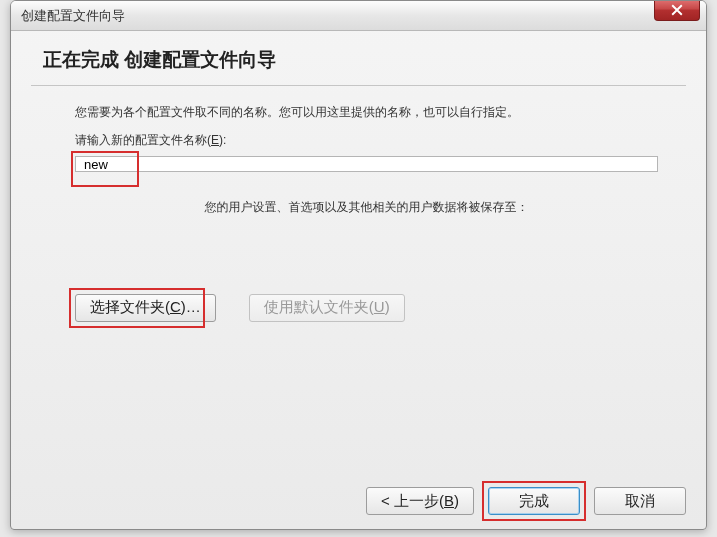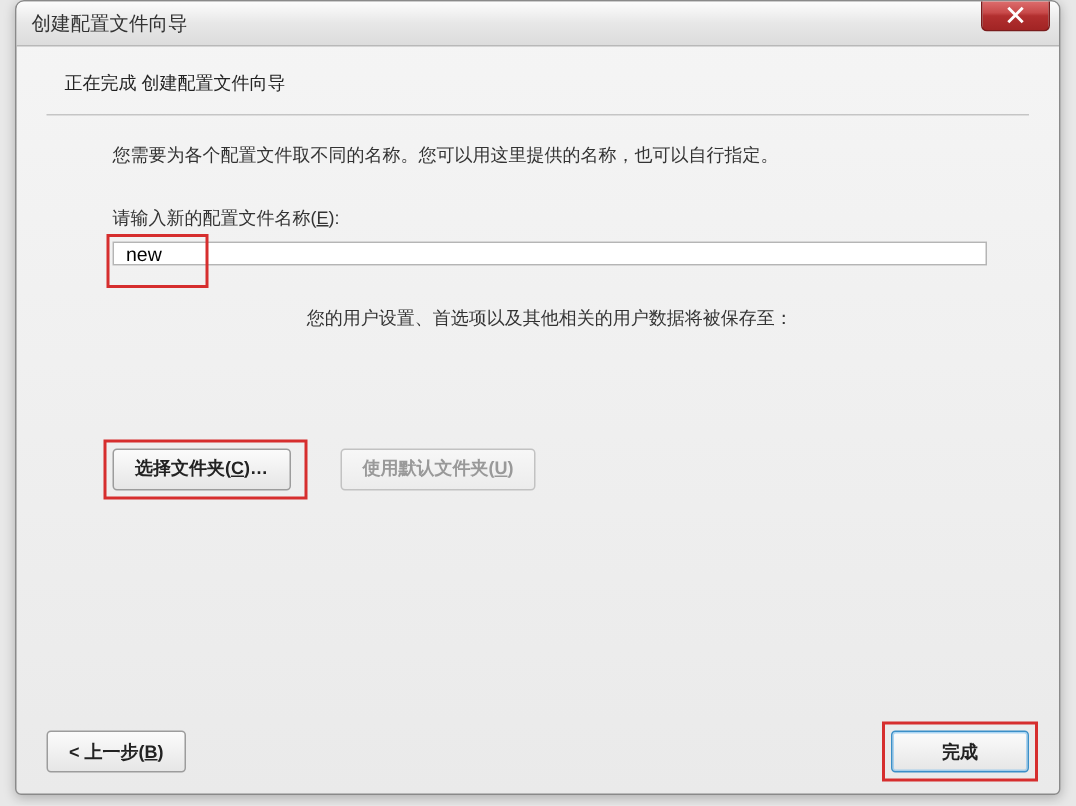--- a/index.html
+++ b/index.html
@@ -52,33 +52,33 @@
       cursor: pointer;
     }
     .close-btn svg { width: 12px; height: 12px; }
     .content {
       padding: 16px 20px 14px 20px;
       height: calc(100% - 30px);
       display: flex;
       flex-direction: column;
     }
     .heading {
-      font-size: 12px;
-      font-weight: normal;
+      font-size: 19px;
+      font-weight: bold;
       color: #222;
       padding: 0 0 12px 12px;
       border-bottom: 1px solid #c5c5c5;
     }
     .body {
       padding: 16px 28px 0 44px;
       flex: 1;
       color: #333;
       line-height: 1.7;
     }
-    .intro { margin-bottom: 22px; }
+    .intro { margin-bottom: 8px; }
     .label { margin-bottom: 4px; }
     .input-wrap {
       position: relative;
       margin-bottom: 22px;
     }
     .text-input {
       width: 100%;
       height: 16px;
       border: 1px solid #b5b5b5;
       padding: 0 8px;
@@ -107,46 +107,46 @@
       gap: 10px;
       margin-top: 76px;
       position: relative;
     }
     .btn {
       height: 28px;
       padding: 2px 14px;
       background: linear-gradient(to bottom, #fbfbfb 0%, #e6e6e6 100%);
       border: 1px solid #9c9c9c;
       border-radius: 3px;
-      font-size: 12px;
+      font-size: 15px;
       font-family: inherit;
       color: #222;
       cursor: pointer;
-      font-weight: bold;
     }
     .btn:disabled {
       color: #999;
       cursor: default;
       background: linear-gradient(to bottom, #f7f7f7 0%, #ececec 100%);
       border-color: #c2c2c2;
       margin-left: 23px;
     }
     .highlight-folder {
       position: absolute;
       left: -6px;
       top: -6px;
       width: 136px;
       height: 40px;
       border: 2px solid #d62e2e;
       pointer-events: none;
     }
     .hint { margin-top: 28px; }
     .footer {
       display: flex;
-      justify-content: space-between;
+      justify-content: flex-end;
+      gap: 14px;
       padding-top: 14px;
       align-items: center;
     }
     .footer .btn { min-width: 92px; }
     .primary-wrap { position: relative; }
     .primary-btn {
       border: 1px solid #3a8fc8;
       box-shadow: inset 0 0 0 1px rgba(120,190,240,0.6);
     }
     .highlight-finish {
@@ -203,15 +203,16 @@
     </div>
 
     <div class="footer">
       <button class="btn">
         <span>&lt; 上一步(</span><span class="u">B</span><span>)</span>
       </button>
       <div class="primary-wrap">
         <button class="btn primary-btn">完成</button>
         <div class="highlight-finish"></div>
       </div>
+      <button class="btn">取消</button>
     </div>
   </div>
 </div>
 
 </body></html>

